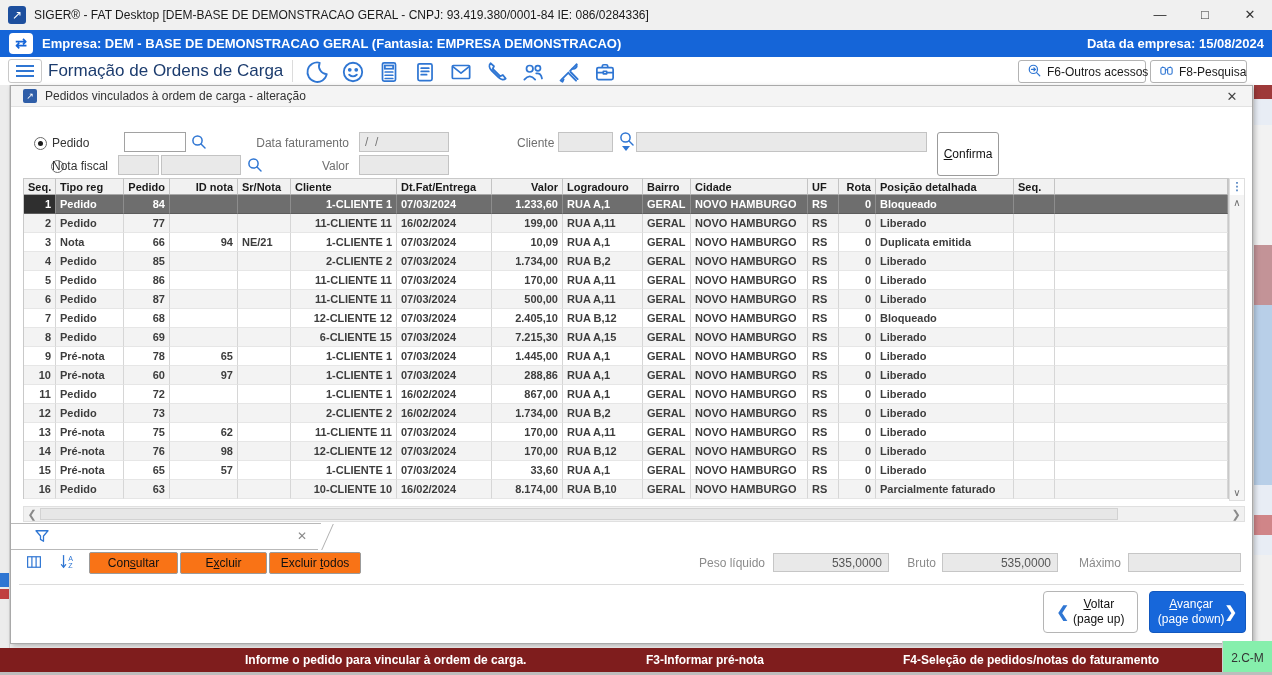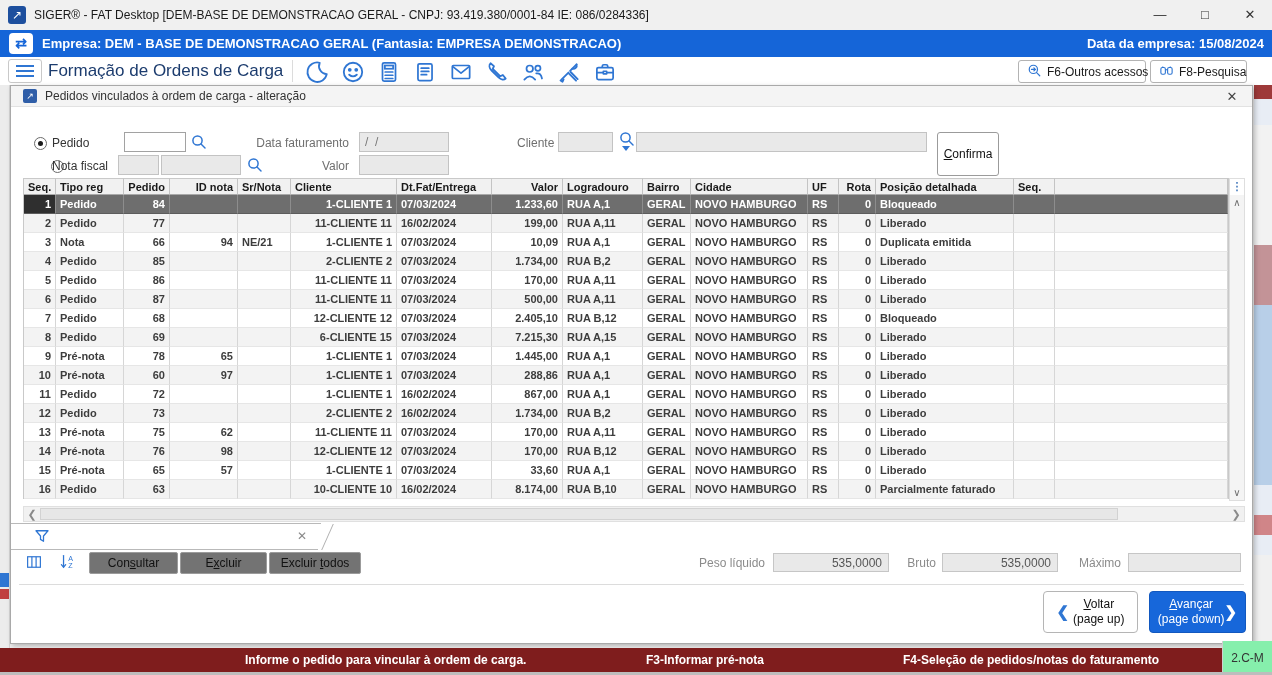--- a/index.html
+++ b/index.html
@@ -83,21 +83,21 @@
   
   .hair{background:#b9b9b9;height:1px}
   #filter-funnel{left:22px;top:441px}
   #search-input{left:44px;top:440px;width:232px;height:21px;border:1px solid #ababab;border-radius:2px;
     font:italic 12px "Liberation Sans",sans-serif;color:#555;padding:0 6px}
   #search-input::placeholder{color:#9a9a9a}
   #search-clear{left:283px;top:440px;width:16px;height:21px;color:#8a8a8a;font-size:12px;line-height:21px;text-align:center}
   #tab-diag{left:303px;top:438px;width:14px;height:26px;border-right:1px solid #b0b0b0;transform:skewX(-24deg)}
 
   
-  .btn{background:#737373;border:1px solid #9b9b9b;border-radius:2px;font-size:12px;color:#111;
+  .btn{background:#f97316;border:1px solid #9b9b9b;border-radius:2px;font-size:12px;color:#111;
     text-align:center;height:22px;line-height:20px}
   .tot-field{height:19px;border:1px solid #c6c6c6;background:#e9e9e9;font:12px "Liberation Sans",sans-serif;
     color:#555;text-align:right;padding:0 6px}
 
   
   #voltar-btn{left:1032px;top:505px;width:95px;height:42px;background:#fff;border:1px solid #b5b5b5;border-radius:4px;
     display:flex;align-items:center;justify-content:center;gap:4px}
   #avancar-btn{left:1138px;top:505px;width:97px;height:42px;background:#1767da;border:1px solid #1258bf;border-radius:4px;
     display:flex;align-items:center;justify-content:center;gap:0;color:#fff}
   .nav-txt{font-size:12px;text-align:center;line-height:15px;white-space:nowrap}

